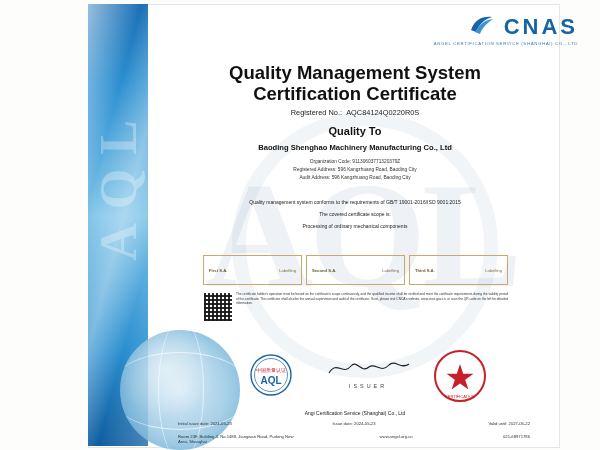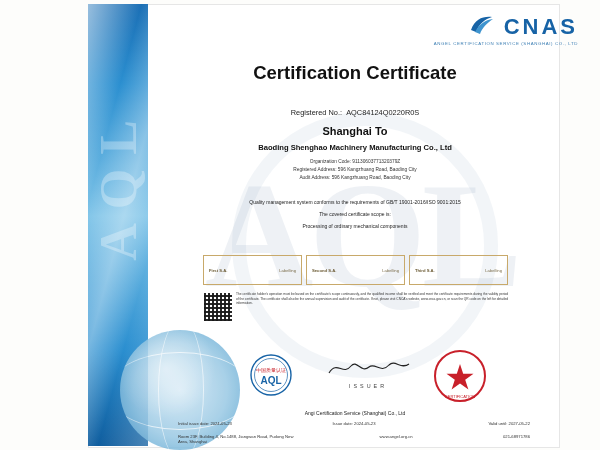--- a/index.html
+++ b/index.html
@@ -213,29 +213,30 @@
       <svg width="26" height="20" viewBox="0 0 26 20">
         <path d="M2 15 C6 4, 14 1, 23 2 C16 4, 10 9, 7 17 Z" fill="#1763a6"></path>
         <path d="M6 17 C10 9, 16 5, 24 4 C18 8, 13 13, 11 19 Z" fill="#3f94cf"></path>
       </svg>
     </span>
     <span class="logo-text">CNAS</span>
     <div class="logo-sub">ANGEL CERTIFICATION SERVICE (SHANGHAI) CO., LTD</div>
   </div>
 
   <div class="title">
+    <div>Quality Management System</div>
     <div>Certification Certificate</div>
   </div>
 
   <div class="cert-no">
     <span>Registered No.:</span>
     &nbsp;<b>AQC84124Q0220R0S</b>
   </div>
 
-  <div class="awarded">Shanghai To</div>
+  <div class="awarded">Quality To</div>
 
   <div class="company">Baoding Shenghao Machinery Manufacturing Co., Ltd</div>
 
   <div class="meta">
     <div>Organization Code: 91130603771320379Z</div>
     <div>Registered Address: 596 Kangzhuang Road, Baoding City</div>
     <div>Audit Address: 596 Kangzhuang Road, Baoding City</div>
   </div>
 
   <div class="scope">

